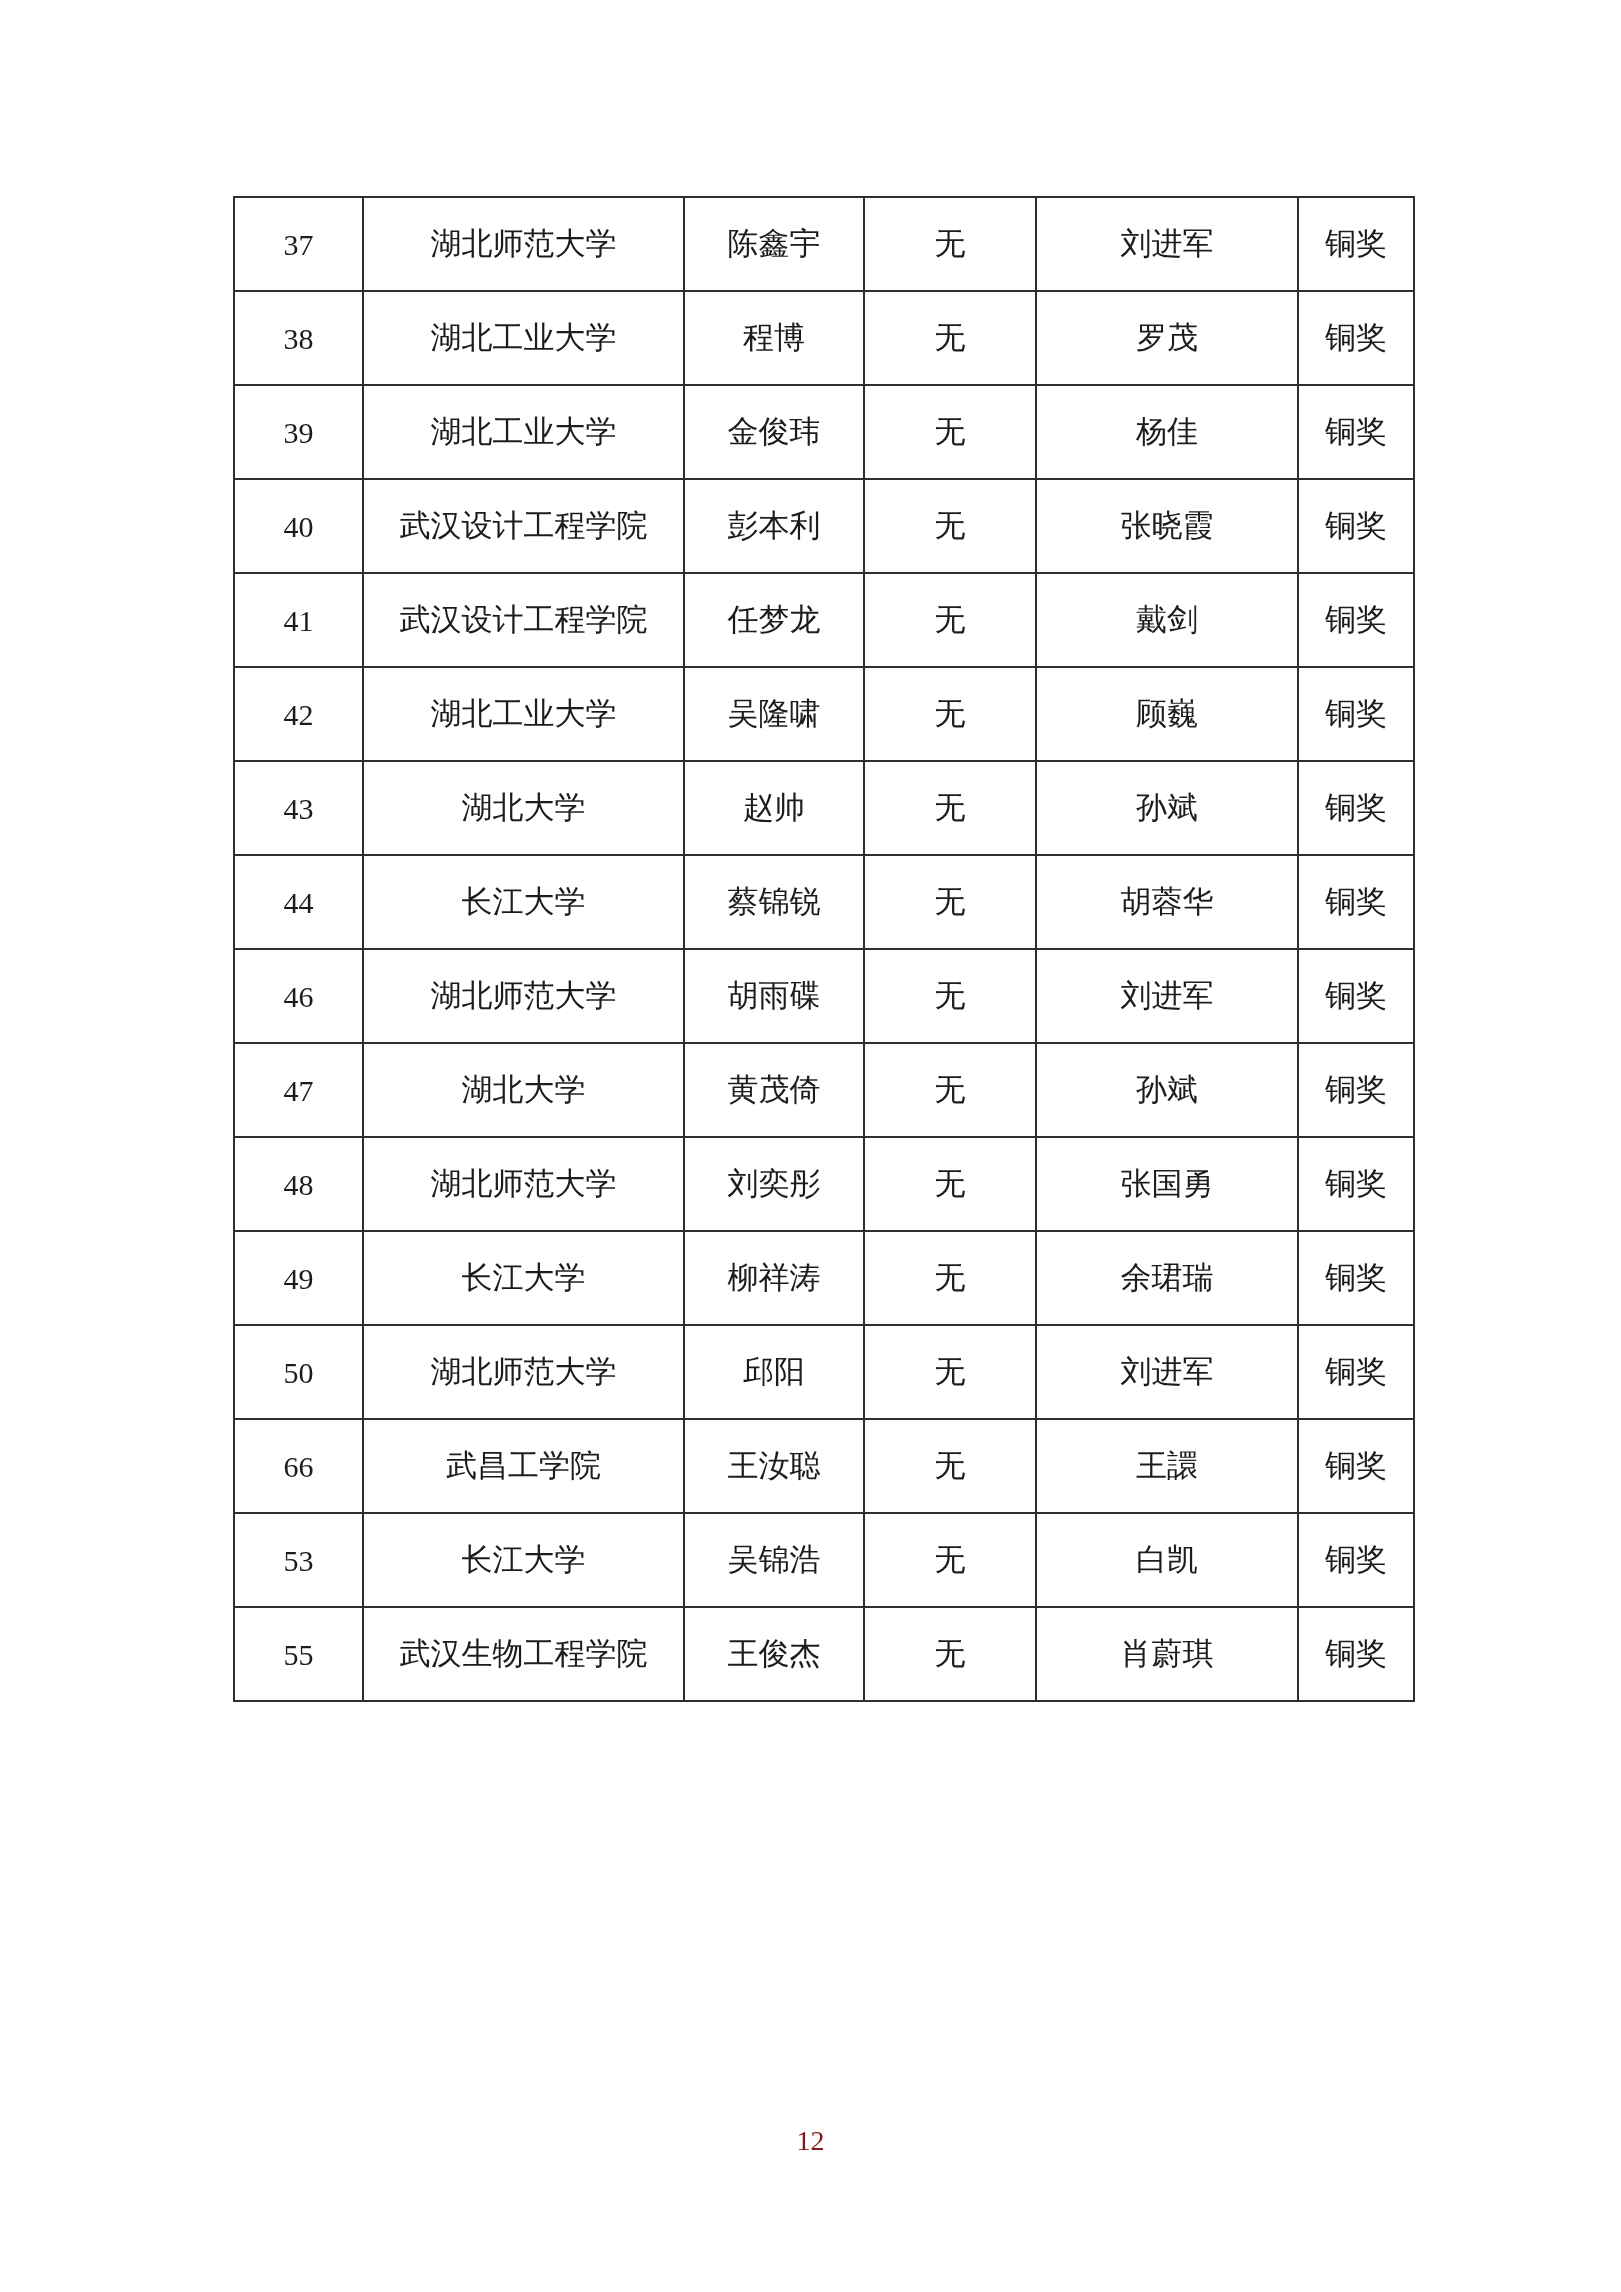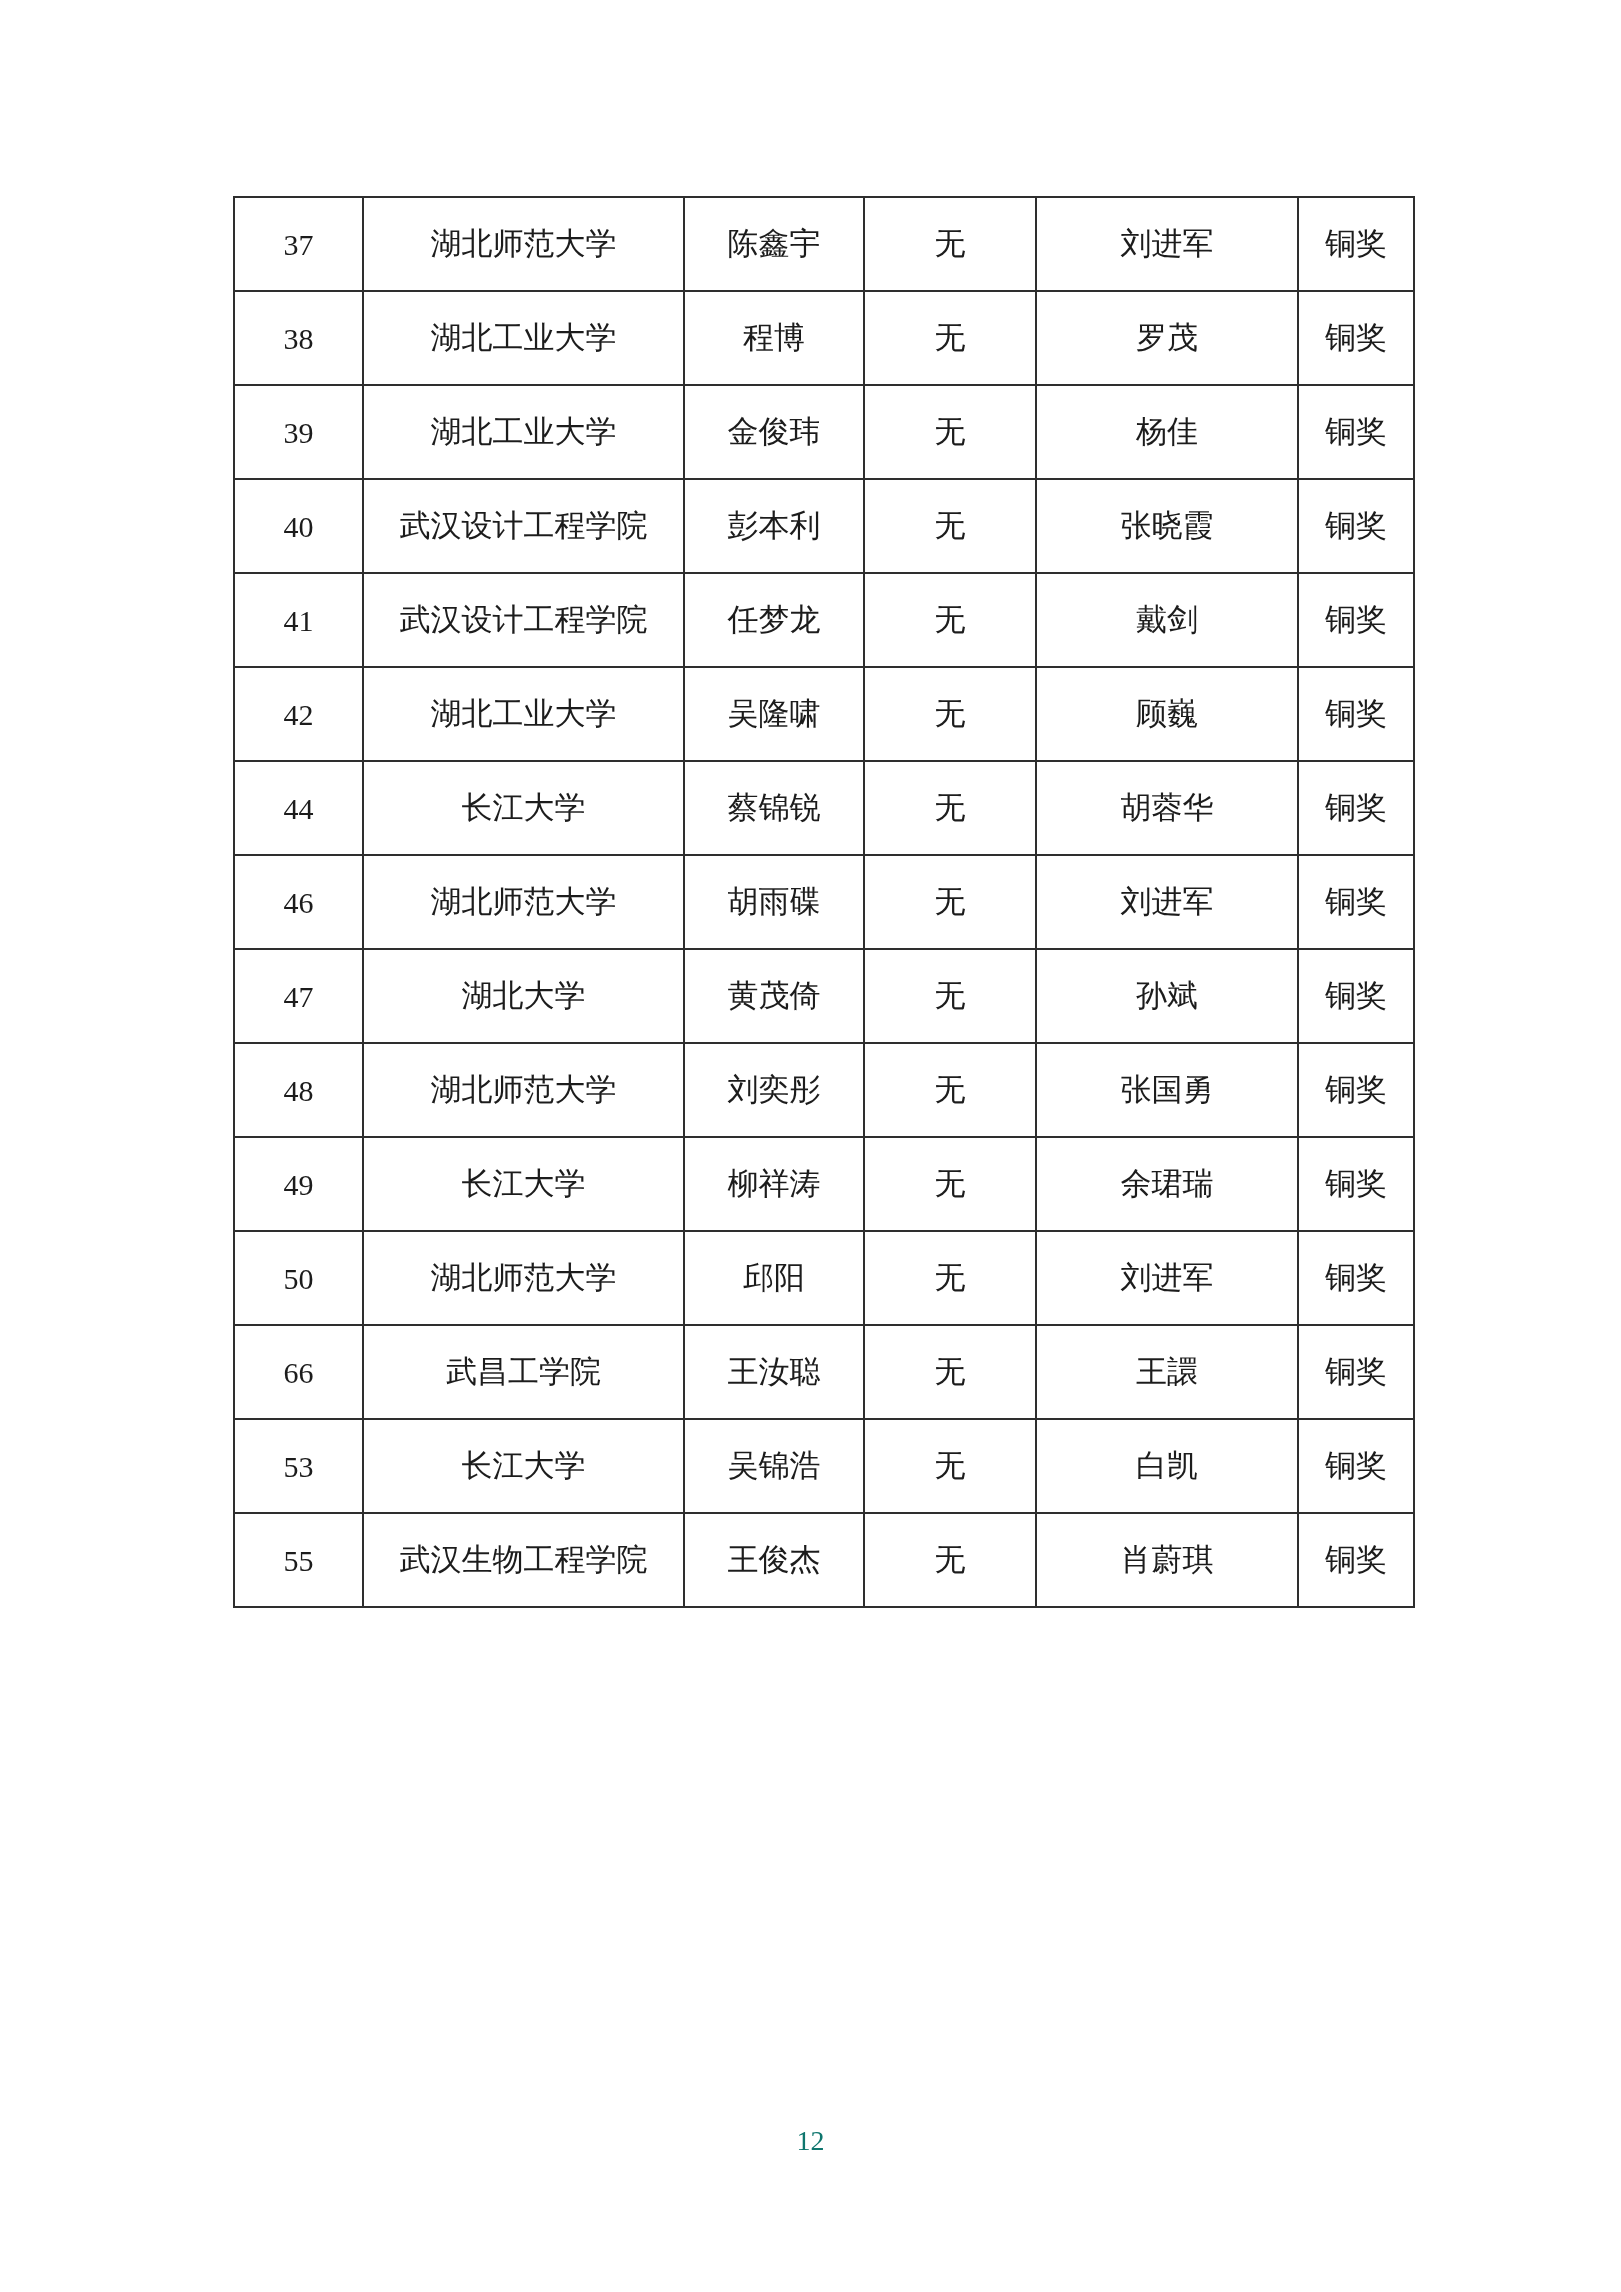--- a/index.html
+++ b/index.html
@@ -41,21 +41,21 @@
   table.awards td.col-number {
     font-size: 30px;
   }
   .page-footer {
     position: absolute;
     top: 2125px;
     left: 0;
     width: 100%;
     text-align: center;
     font-size: 28px;
-    color: #0f766e;
+    color: #7f1d1d;
   }
 </style>
 </head>
 <body>
 
 <div class="doc-page">
 
   <table class="awards">
     <colgroup>
       <col style="width:129px">
@@ -108,20 +108,28 @@
         </tr>
         <tr>
           <td class="col-number">42</td>
           <td class="col-school">湖北工业大学</td>
           <td class="col-student">吴隆啸</td>
           <td class="col-team">无</td>
           <td class="col-advisor">顾巍</td>
           <td class="col-award">铜奖</td>
         </tr>
         <tr>
+          <td class="col-number">43</td>
+          <td class="col-school">湖北大学</td>
+          <td class="col-student">赵帅</td>
+          <td class="col-team">无</td>
+          <td class="col-advisor">孙斌</td>
+          <td class="col-award">铜奖</td>
+        </tr>
+        <tr>
           <td class="col-number">44</td>
           <td class="col-school">长江大学</td>
           <td class="col-student">蔡锦锐</td>
           <td class="col-team">无</td>
           <td class="col-advisor">胡蓉华</td>
           <td class="col-award">铜奖</td>
         </tr>
         <tr>
           <td class="col-number">46</td>
           <td class="col-school">湖北师范大学</td>

